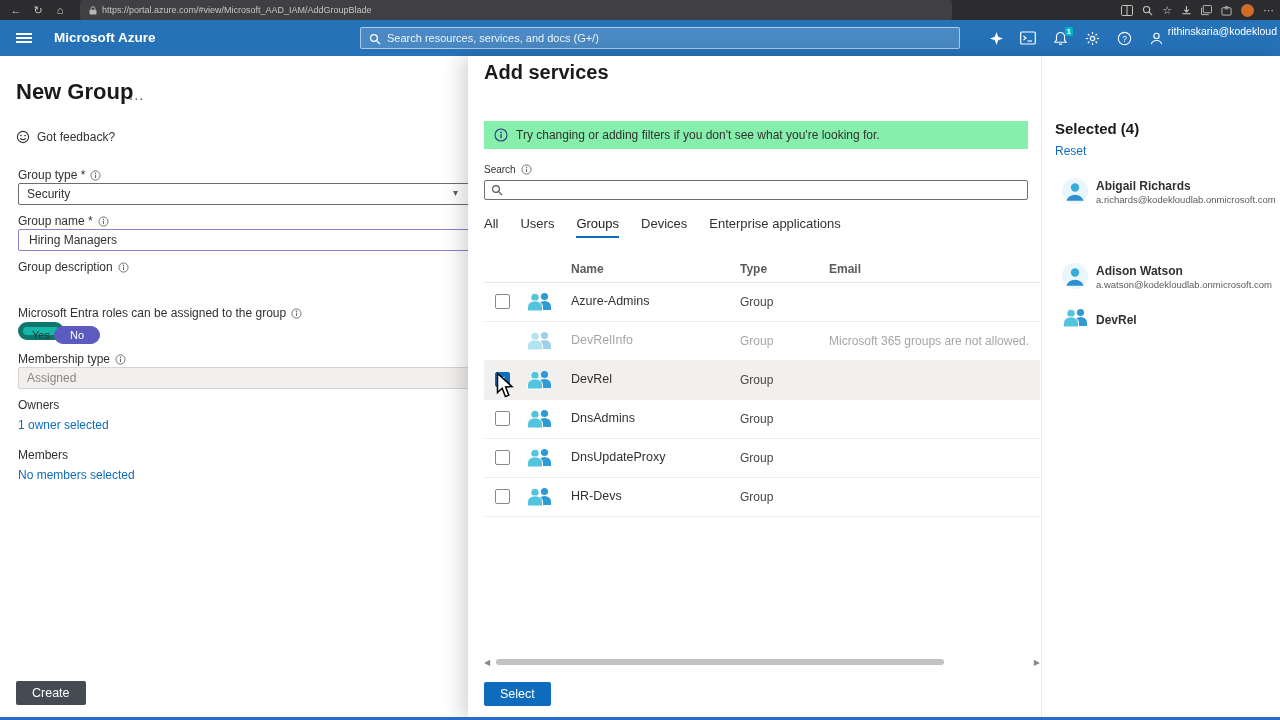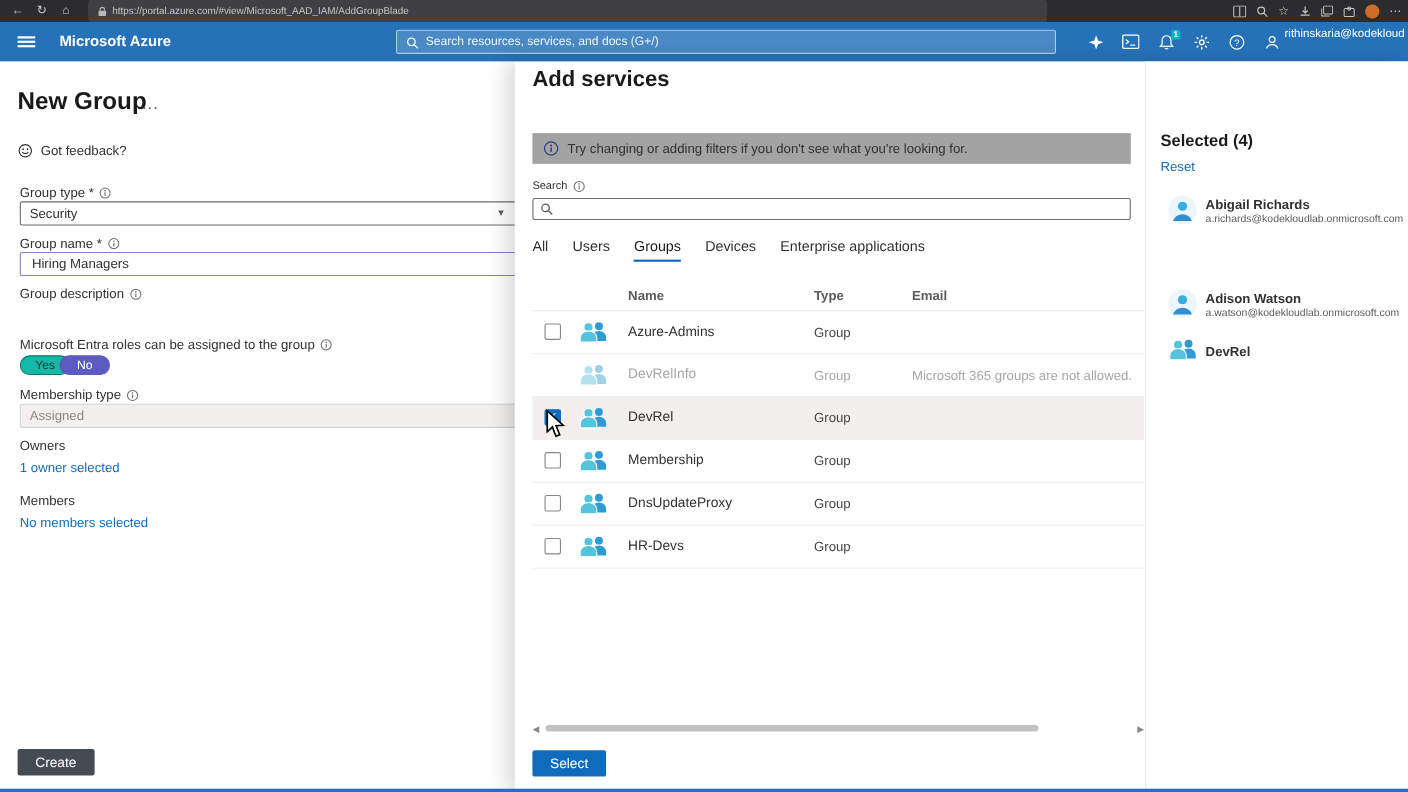--- a/index.html
+++ b/index.html
@@ -49,31 +49,31 @@
   .inp{position:absolute;left:18px;width:520px;height:22px;border:1px solid #6f6c69;border-radius:2px;
        box-sizing:border-box;font-size:12px;padding:0 8px;display:flex;align-items:center;background:#fff;}
   .inp input{border:none;outline:none;width:100%;font-size:12px;color:#323130;background:transparent;
              font-family:"Liberation Sans",sans-serif;}
   .inp.purple{border-color:#8583c9;}
   .inp.disabled{background:#f1f0ee;border-color:#d6d4d2;color:#8a8886;}
   .chev{position:absolute;left:434px;top:3px;color:#605e5c;font-size:10px;}
   .toggle{position:absolute;left:18px;top:266px;height:20px;}
   .tg{display:inline-block;min-width:46px;height:18px;line-height:17px;text-align:center;font-size:11px;
       border-radius:10px;box-sizing:border-box;cursor:pointer;}
-  .tg-yes{border:1px solid #0f766e;background:#14b8a6;color:#323130;}
+  .tg-yes{border:5px solid #0f766e;background:#14b8a6;color:#323130;}
   .tg-no{background:#5c5bc0;color:#fff;margin-left:-10px;position:relative;z-index:2;border:1px solid #5c5bc0;}
   .link{color:#0f6cbd;font-size:12px;cursor:pointer;}
   .create-btn{position:absolute;left:16px;top:625px;background:#454b52;color:#fff;font-size:12.5px;
               padding:5px 16px;border-radius:2px;cursor:pointer;}
 
   
   .blade{position:absolute;left:468px;top:56px;right:0;bottom:0;background:#fff;
          box-shadow:-7px 0 18px rgba(0,0,0,.16);}
   .blade-title{position:absolute;left:16px;top:5px;font-size:20px;font-weight:700;color:#1b1a19;}
-  .banner{position:absolute;left:16px;top:65px;width:544px;height:28px;background:#a3a3a3;display:flex;
+  .banner{position:absolute;left:16px;top:65px;width:544px;height:28px;background:#86efac;display:flex;
           align-items:center;gap:8px;padding:0 10px;box-sizing:border-box;font-size:12px;color:#323130;}
   .search-label{position:absolute;left:16px;top:108px;font-size:10px;display:flex;gap:5px;align-items:center;}
   .b-search{position:absolute;left:16px;top:124px;width:544px;height:20px;border:1px solid #6f6c69;
             border-radius:2px;box-sizing:border-box;display:flex;align-items:center;padding:0 6px;gap:6px;}
   .b-search input{border:none;outline:none;flex:1;font-size:12px;background:transparent;
                   font-family:"Liberation Sans",sans-serif;}
   .tabs{position:absolute;left:16px;top:160px;display:flex;gap:22px;font-size:13px;}
   .tab{padding-bottom:5px;color:#323130;cursor:pointer;border-bottom:2px solid transparent;}
   .tab.active{border-bottom:2px solid #0f6cbd;color:#1b1a19;}
   .t-head{position:absolute;left:16px;top:200px;width:556px;height:26px;border-bottom:1px solid #e8e6e4;
@@ -409,21 +409,21 @@
     <div class="t-row" style="top:343px;">
       <span class="cb"></span>
       <span class="g-icon">
         <svg width="28" height="22" viewBox="0 0 28 22">
             <circle cx="18.5" cy="6.5" r="3.6" fill="#2e9bd4"></circle>
             <path d="M12 20 v-3.6 a6.5 5.5 0 0 1 13 0 V20 z" fill="#2e9bd4"></path>
             <circle cx="9" cy="7.5" r="4.2" fill="#53c4dd" stroke="#fff" stroke-width="1"></circle>
             <path d="M1.5 21 v-4 a7.5 6.2 0 0 1 15 0 V21 z" fill="#53c4dd" stroke="#fff" stroke-width="1"></path>
           </svg>
       </span>
-      <span class="r-name">Membership</span>
+      <span class="r-name">DnsAdmins</span>
       <span class="r-type">Group</span>
       <span class="r-email"></span>
     </div>
 
     <div class="t-row" style="top:382px;">
       <span class="cb"></span>
       <span class="g-icon">
         <svg width="28" height="22" viewBox="0 0 28 22">
             <circle cx="18.5" cy="6.5" r="3.6" fill="#2e9bd4"></circle>
             <path d="M12 20 v-3.6 a6.5 5.5 0 0 1 13 0 V20 z" fill="#2e9bd4"></path>

